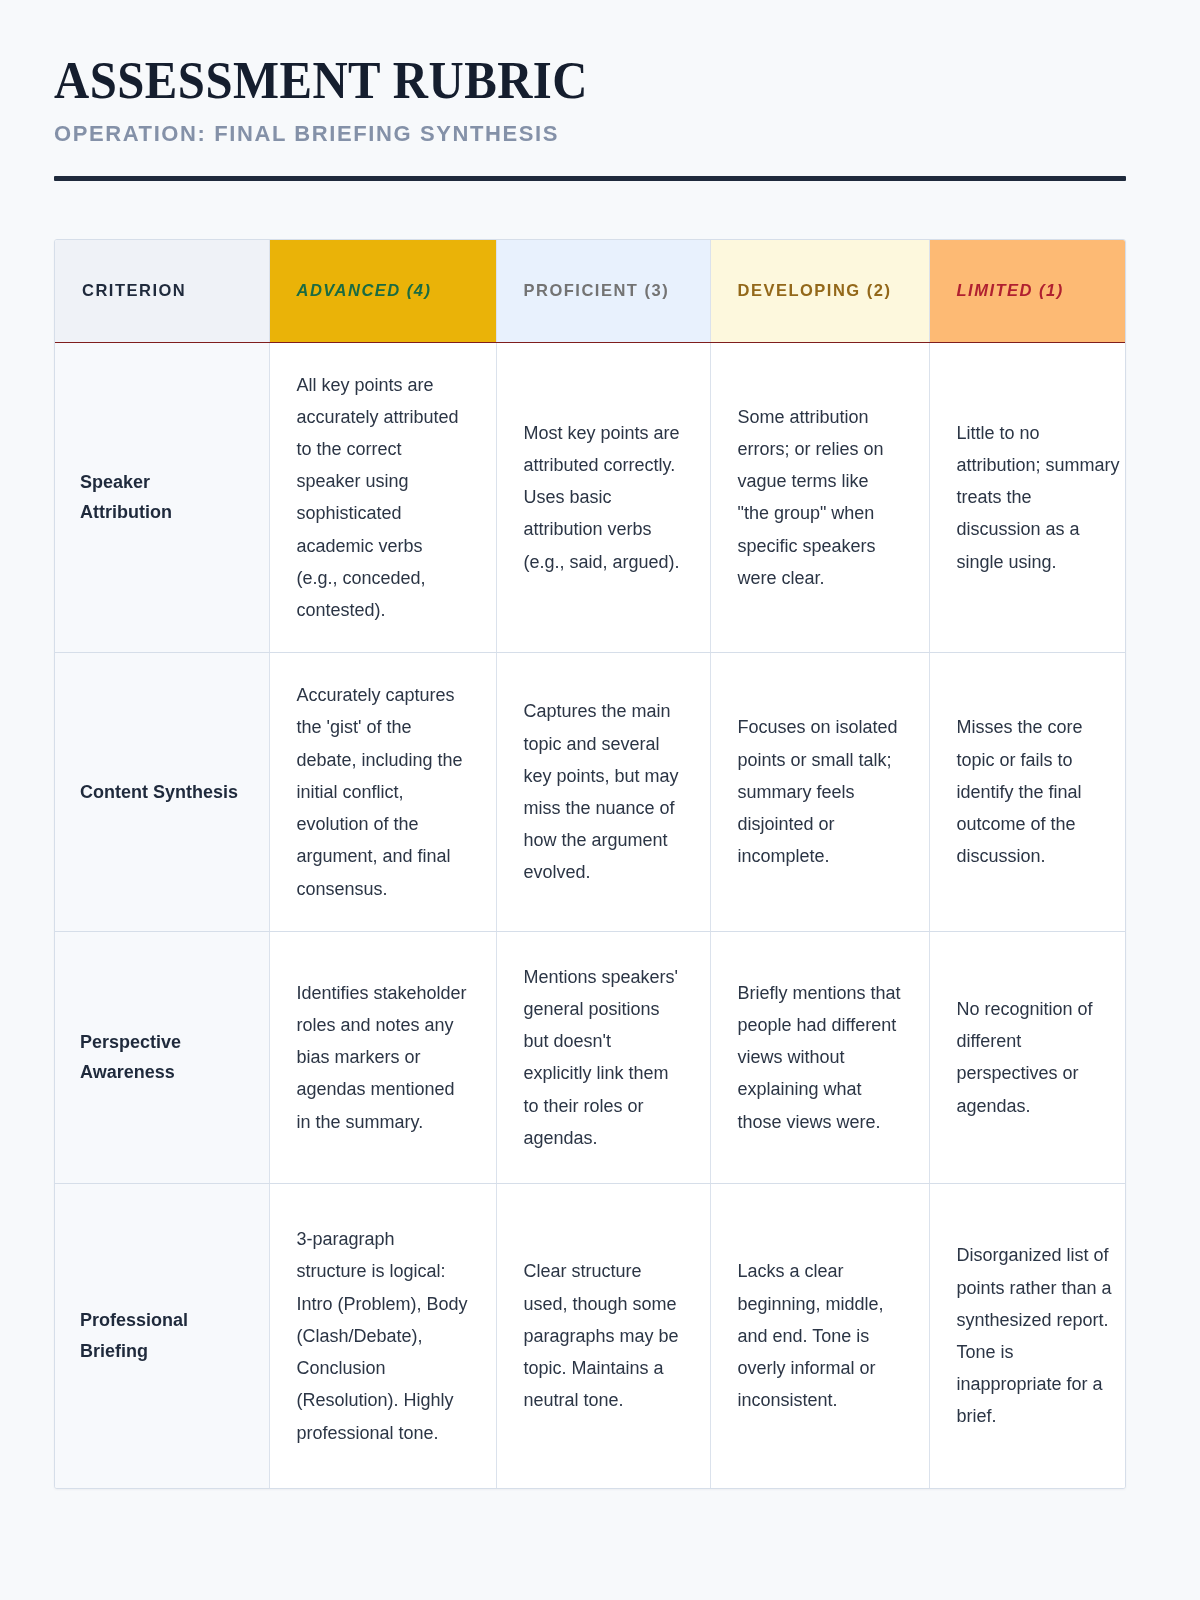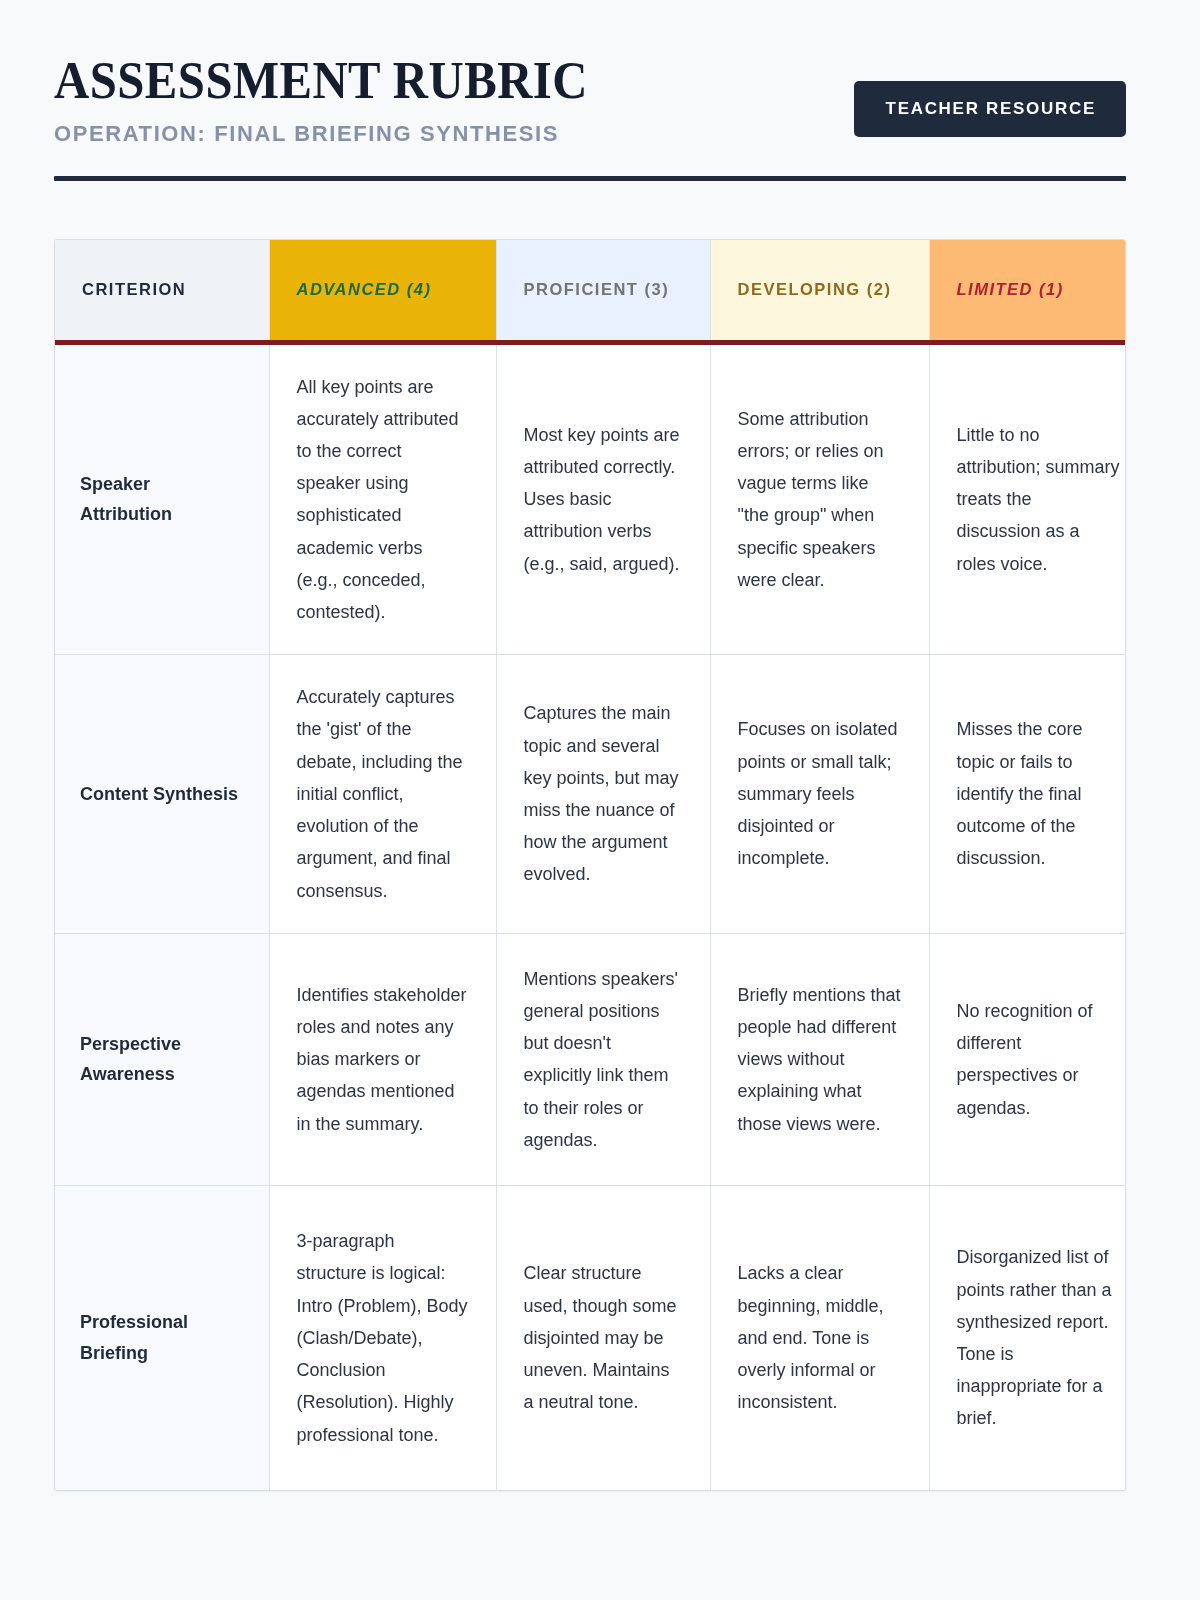--- a/index.html
+++ b/index.html
@@ -96,21 +96,21 @@
 
   thead th {
     height: 102px;
     vertical-align: middle;
     text-align: left;
     padding: 10px 27px;
     font-size: 16.5px;
     font-weight: bold;
     letter-spacing: 1.5px;
     border-right: 1px solid #dbe2ec;
-    border-bottom: 5px solid #7f1d1d;
+    border-bottom: 1px solid #7f1d1d;
     line-height: 1.45;
   }
   thead th:last-child { border-right: none; }
 
   th.h-criterion { background: #eff2f7; color: #1f2a3c; }
   th.h-adv       { background: #eab308; color: #1a6b42; font-style: italic; }
   th.h-pro       { background: #e8f1fd; color: #737373; }
   th.h-dev       { background: #fdf8dd; color: #93681a; }
   th.h-lim       { background: #fdba74; color: #b02030; font-style: italic; }
 
@@ -145,21 +145,20 @@
 </head>
 <body>
 
 <div class="page">
 
   <div class="header">
     <div class="title-block">
       <div class="main-title">ASSESSMENT RUBRIC</div>
       <div class="sub-title">OPERATION: FINAL BRIEFING SYNTHESIS</div>
     </div>
-    <div class="badge">TEACHER RESOURCE</div>
   </div>
 
   <div class="rule"></div>
 
   <div class="table-wrap">
     <table class="rubric">
       <colgroup>
         <col class="c-criterion">
           <col class="c-adv">
           <col class="c-pro">
@@ -174,40 +173,40 @@
           <th class="h-dev">DEVELOPING (2)</th>
           <th class="h-lim">LIMITED (1)</th>
         </tr>
       </thead>
       <tbody>
         <tr class="r-0">
           <td class="criterion-cell">Speaker Attribution</td>
           <td>All key points are accurately attributed to the correct speaker using sophisticated academic verbs (e.g., conceded, contested).</td>
           <td>Most key points are attributed correctly. Uses basic attribution verbs (e.g., said, argued).</td>
           <td>Some attribution errors; or relies on vague terms like "the group" when specific speakers were clear.</td>
-          <td>Little to no attribution; summary treats the discussion as a roles voice.</td>
+          <td>Little to no attribution; summary treats the discussion as a single using.</td>
         </tr>
         <tr class="r-1">
           <td class="criterion-cell">Content Synthesis</td>
           <td>Accurately captures the 'gist' of the debate, including the initial conflict, evolution of the argument, and final consensus.</td>
           <td>Captures the main topic and several key points, but may miss the nuance of how the argument evolved.</td>
           <td>Focuses on isolated points or small talk; summary feels disjointed or incomplete.</td>
           <td>Misses the core topic or fails to identify the final outcome of the discussion.</td>
         </tr>
         <tr class="r-2">
           <td class="criterion-cell">Perspective Awareness</td>
           <td>Identifies stakeholder roles and notes any bias markers or agendas mentioned in the summary.</td>
           <td>Mentions speakers' general positions but doesn't explicitly link them to their roles or agendas.</td>
           <td>Briefly mentions that people had different views without explaining what those views were.</td>
           <td>No recognition of different perspectives or agendas.</td>
         </tr>
         <tr class="r-3">
           <td class="criterion-cell">Professional Briefing</td>
           <td>3-paragraph structure is logical: Intro (Problem), Body (Clash/Debate), Conclusion (Resolution). Highly professional tone.</td>
-          <td>Clear structure used, though some disjointed may be uneven. Maintains a neutral tone.</td>
+          <td>Clear structure used, though some paragraphs may be topic. Maintains a neutral tone.</td>
           <td>Lacks a clear beginning, middle, and end. Tone is overly informal or inconsistent.</td>
           <td>Disorganized list of points rather than a synthesized report. Tone is inappropriate for a brief.</td>
         </tr>
       </tbody>
     </table>
   </div>
 
 </div>
 
 </body></html>

